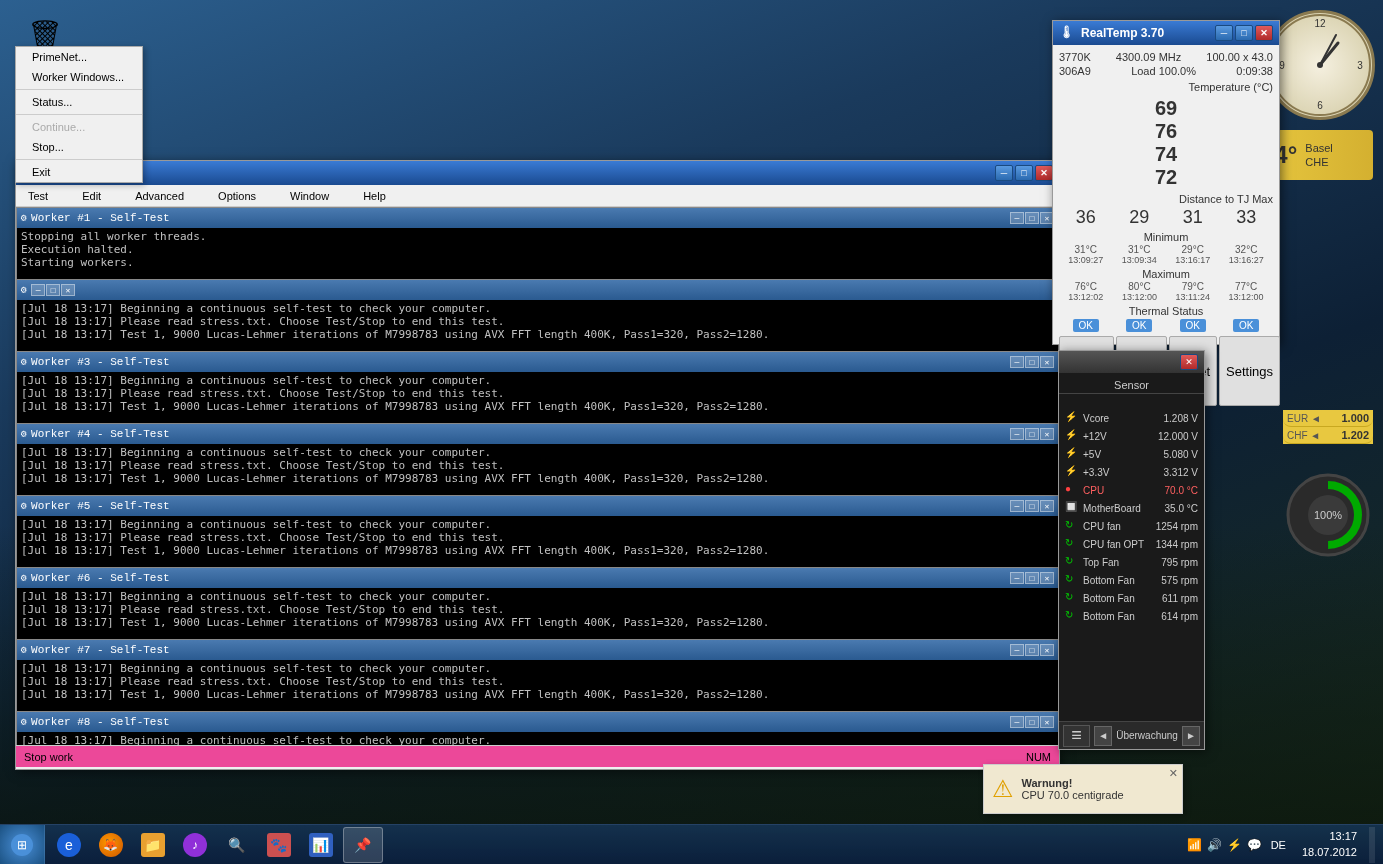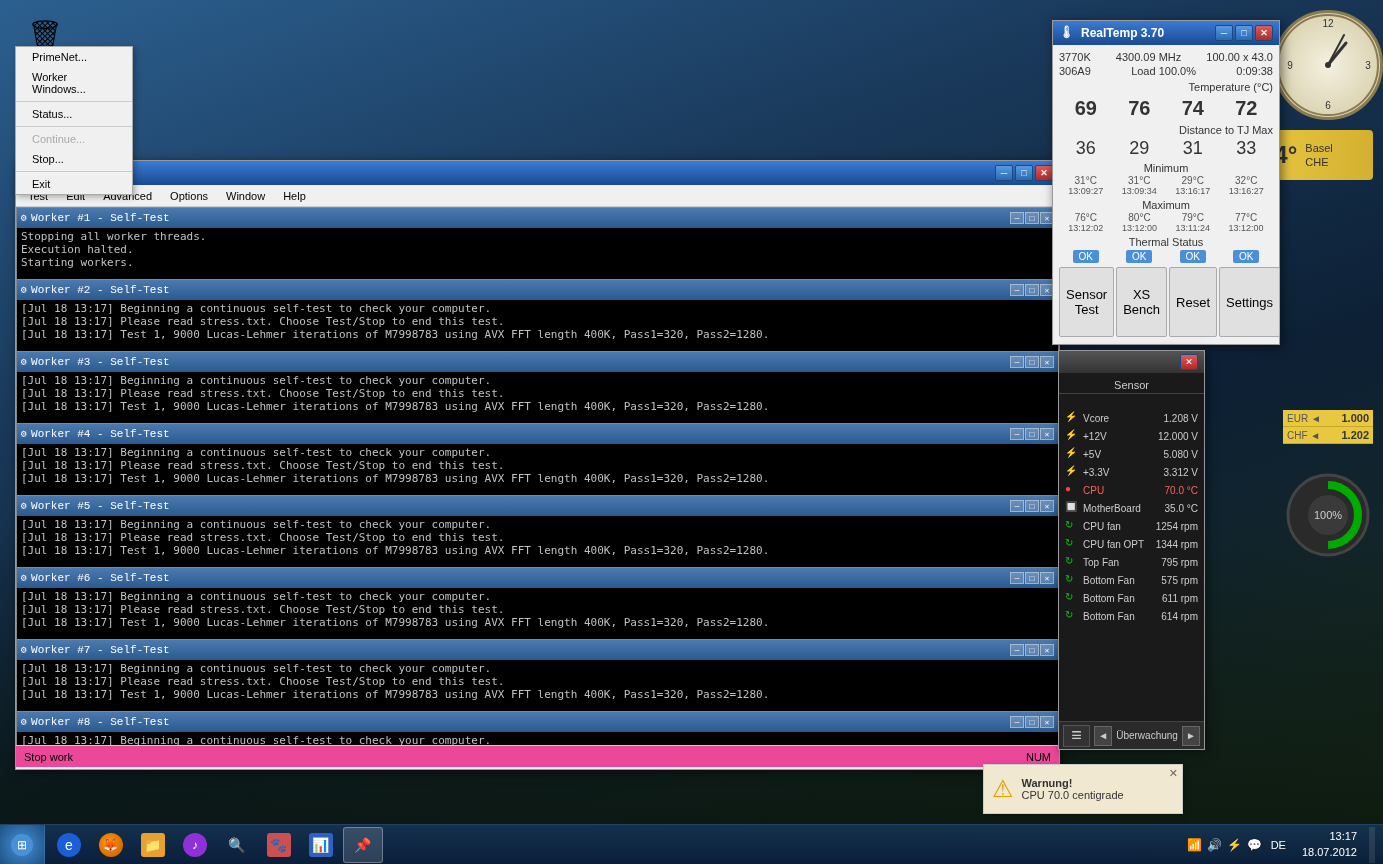--- a/index.html
+++ b/index.html
@@ -187,21 +187,21 @@
       height: 610px;
     }
 
     .prime95-menubar {
       height: 22px;
       background: #f0f0f0;
       border-bottom: 1px solid #ccc;
       display: flex;
       align-items: center;
       padding: 0 4px;
-      gap: 2px;
+      gap: 18px;
     }
 
     .menu-item {
       padding: 2px 8px;
       font-size: 11px;
       color: #000;
       cursor: pointer;
       border-radius: 2px;
     }
 
@@ -293,20 +293,21 @@
       color: #333;
       font-size: 11px;
       text-align: right;
       margin: 4px 0 2px;
     }
 
     .rt-temps {
       display: flex;
       justify-content: space-around;
       margin: 4px 0;
+      flex-direction: column;
     }
 
     .rt-temp-val {
       font-size: 20px;
       font-weight: bold;
       color: #333;
       text-align: center;
     }
 
     .rt-dist-row {
@@ -446,21 +447,21 @@
     .sensor-nav-label {
       flex: 1;
       color: #ccc;
       font-size: 10px;
       text-align: center;
     }
 
     
     .clock-widget {
       position: absolute;
-      right: 0;
+      right: 8px;
       top: 10px;
       width: 110px;
       height: 110px;
       z-index: 5;
     }
 
     .clock-face {
       width: 110px;
       height: 110px;
       border-radius: 50%;
@@ -509,20 +510,21 @@
       z-index: 5;
       background: #e8c840;
     }
 
     .currency-row {
       display: flex;
       align-items: center;
       padding: 2px 4px;
       background: #e8c840;
       border-bottom: 1px solid #c8a820;
+      border-radius: 8px;
     }
 
     .currency-label { font-size: 10px; color: #555; flex: 1; }
     .currency-value { font-size: 11px; font-weight: bold; color: #333; }
 
     
     .warning-popup {
       position: absolute;
       bottom: 50px;
       right: 200px;
@@ -559,21 +561,21 @@
 
     
     .menu-dropdown {
       position: absolute;
       top: 46px;
       left: 15px;
       background: #f0f0f0;
       border: 1px solid #aaa;
       box-shadow: 2px 2px 6px rgba(0,0,0,0.3);
       z-index: 200;
-      width: 118px;
+      width: 128px;
     }
 
     .menu-dropdown-item {
       padding: 4px 16px;
       font-size: 11px;
       color: #000;
       cursor: pointer;
     }
     .menu-dropdown-item.disabled { color: #aaa; cursor: default; }
     .menu-separator { height: 1px; background: #ccc; margin: 2px 0; }
@@ -674,21 +676,20 @@
       <div class="worker-text" style="color:#c0c0c0; font-family:monospace; font-size:11px;">
         <div>Stopping all worker threads.</div>
         <div>Execution halted.</div>
         <div>Starting workers.</div>
       </div>
     </div>
 
     <div class="worker-window" style="height:72px;">
       <div class="worker-titlebar">
         <span style="margin-right:4px; font-size:10px;">⚙</span>
-        <span class="wt-title">Worker #2 - Self-Test</span>
         <div class="worker-controls">
           <div class="wt-btn">─</div>
           <div class="wt-btn">□</div>
           <div class="wt-btn">✕</div>
         </div>
       </div>
       <div class="worker-text" style="color:#c0c0c0; font-family:monospace; font-size:11px;">
         <div>[Jul 18 13:17] Beginning a continuous self-test to check your computer.</div>
         <div>[Jul 18 13:17] Please read stress.txt.  Choose Test/Stop to end this test.</div>
         <div>[Jul 18 13:17] Test 1, 9000 Lucas-Lehmer iterations of M7998783 using AVX FFT length 400K, Pass1=320, Pass2=1280.</div>

